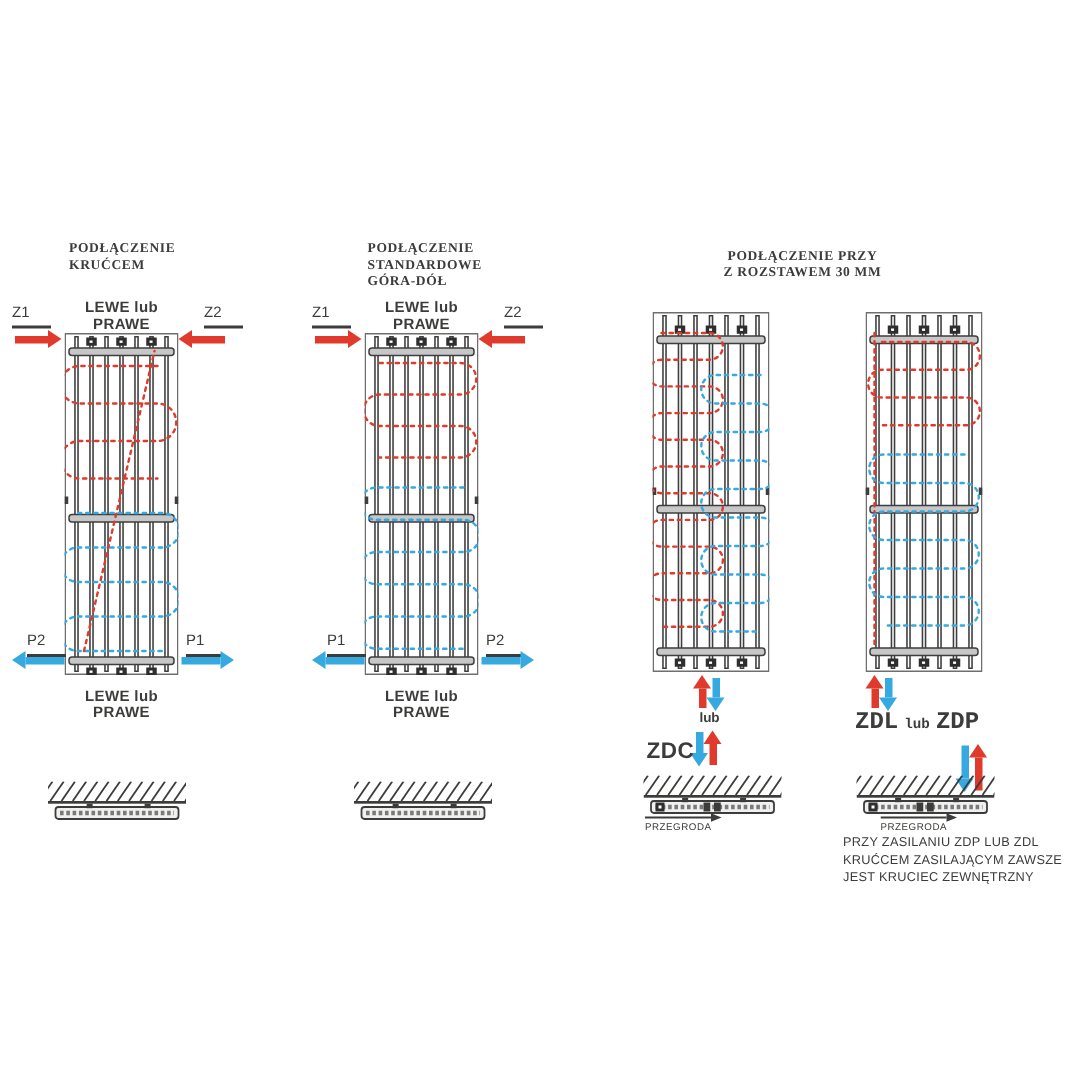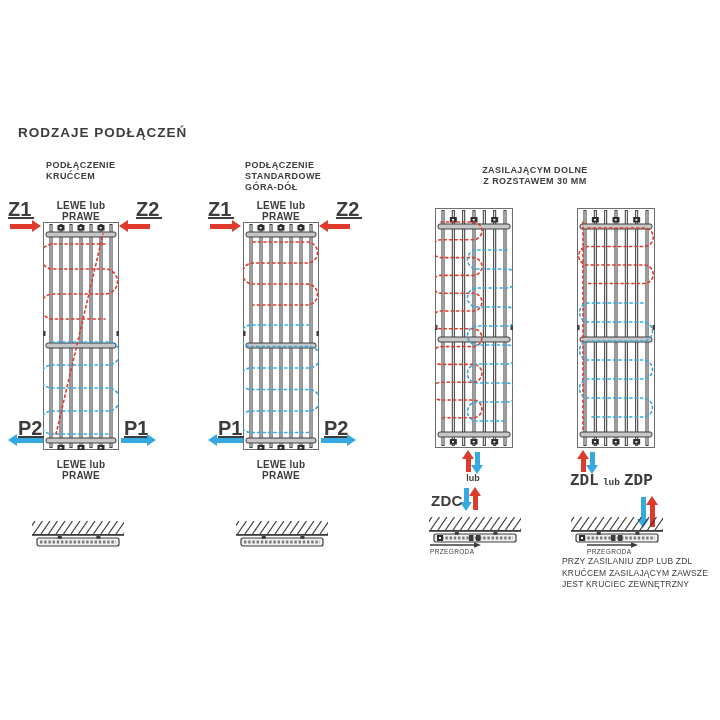--- a/index.html
+++ b/index.html
@@ -1,22 +1,22 @@
 <!DOCTYPE html>
 <html style="--red: #DF3A2B; --blue: #36A9E1; --dark: #3C3C3B;"><head>
 <meta charset="utf-8">
 <style>
   html,body{margin:0;padding:0;background:#fff;}
   .canvas{position:relative;width:720px;height:720px;background:#ffffff;overflow:hidden;
           font-family:"Liberation Sans",sans-serif;color:var(--dark,#3C3C3B);}
   .abs{position:absolute;}
   .title{font-size:13.5px;font-weight:700;letter-spacing:1px;}
-  .hdr{font-size:9px;font-weight:700;letter-spacing:.45px;line-height:11px;}
+  .hdr{font-size:9px;font-weight:700;letter-spacing:.45px;line-height:11px;font-family:Liberation Serif, serif;}
   .lbl-sm{font-size:10px;font-weight:700;letter-spacing:.25px;}
-  .port-label{display:inline-block;font-size:20px;font-weight:700;line-height:16px;
+  .port-label{display:inline-block;font-size:10px;font-weight:400;line-height:16px;
               border-bottom:2px solid var(--dark,#3C3C3B);min-width:26px;}
   .big-label{font-size:15px;font-weight:700;letter-spacing:.3px;}
   .lub{font-size:9px;font-weight:700;}
   .note{font-size:8.5px;line-height:11.5px;letter-spacing:.2px;font-weight:400;}
   .przeg{font-size:6.5px;letter-spacing:.35px;font-weight:400;}
   .red{--c:var(--red,#DF3A2B);}
   .blue{--c:var(--blue,#36A9E1);}
   
   .harrow{position:absolute;height:4.5px;background:var(--c);}
   .harrow.right::after{content:"";position:absolute;left:100%;top:50%;transform:translateY(-50%);
@@ -32,33 +32,32 @@
   .zdl-row{display:flex;align-items:baseline;gap:4px;}
   .zdl-row .big{font-size:16px;font-weight:700;}
   .zdl-row .small{font-size:9.5px;font-weight:700;}
   .przeg-wrap{display:flex;flex-direction:column;align-items:flex-start;}
 </style>
 </head>
 <body>
 
 <div class="canvas">
 
-  <div class="abs title" style="left:18px;top:125px;">RODZAJE PODŁĄCZEŃ</div>
 
   <div class="abs hdr" style="left:46px;top:160px;">
     <div>PODŁĄCZENIE</div>
     <div>KRUĆCEM</div>
   </div>
   <div class="abs hdr" style="left:245px;top:160px;">
     <div>PODŁĄCZENIE</div>
     <div>STANDARDOWE</div>
     <div>GÓRA-DÓŁ</div>
   </div>
   <div class="abs hdr" style="left:453px;top:165px;width:164px;text-align:center;">
-    <div>ZASILAJĄCYM DOLNE</div>
+    <div>PODŁĄCZENIE PRZY</div>
     <div>Z ROZSTAWEM 30 MM</div>
   </div>
 
   <div class="abs lbl-sm" style="left:39px;top:200px;width:84px;text-align:center;">LEWE lub PRAWE</div>
   <span class="abs port-label" style="left:8px;top:201px;">Z1</span>
   <div class="abs harrow right red" style="left:10px;top:224px;width:22px;"></div>
   <span class="abs port-label" style="left:136px;top:201px;">Z2</span>
   <div class="abs harrow left red" style="left:128px;top:224px;width:22px;"></div>
 
   <svg class="abs" id="rad1" width="76" height="228" style="left:43px;top:222px;">

